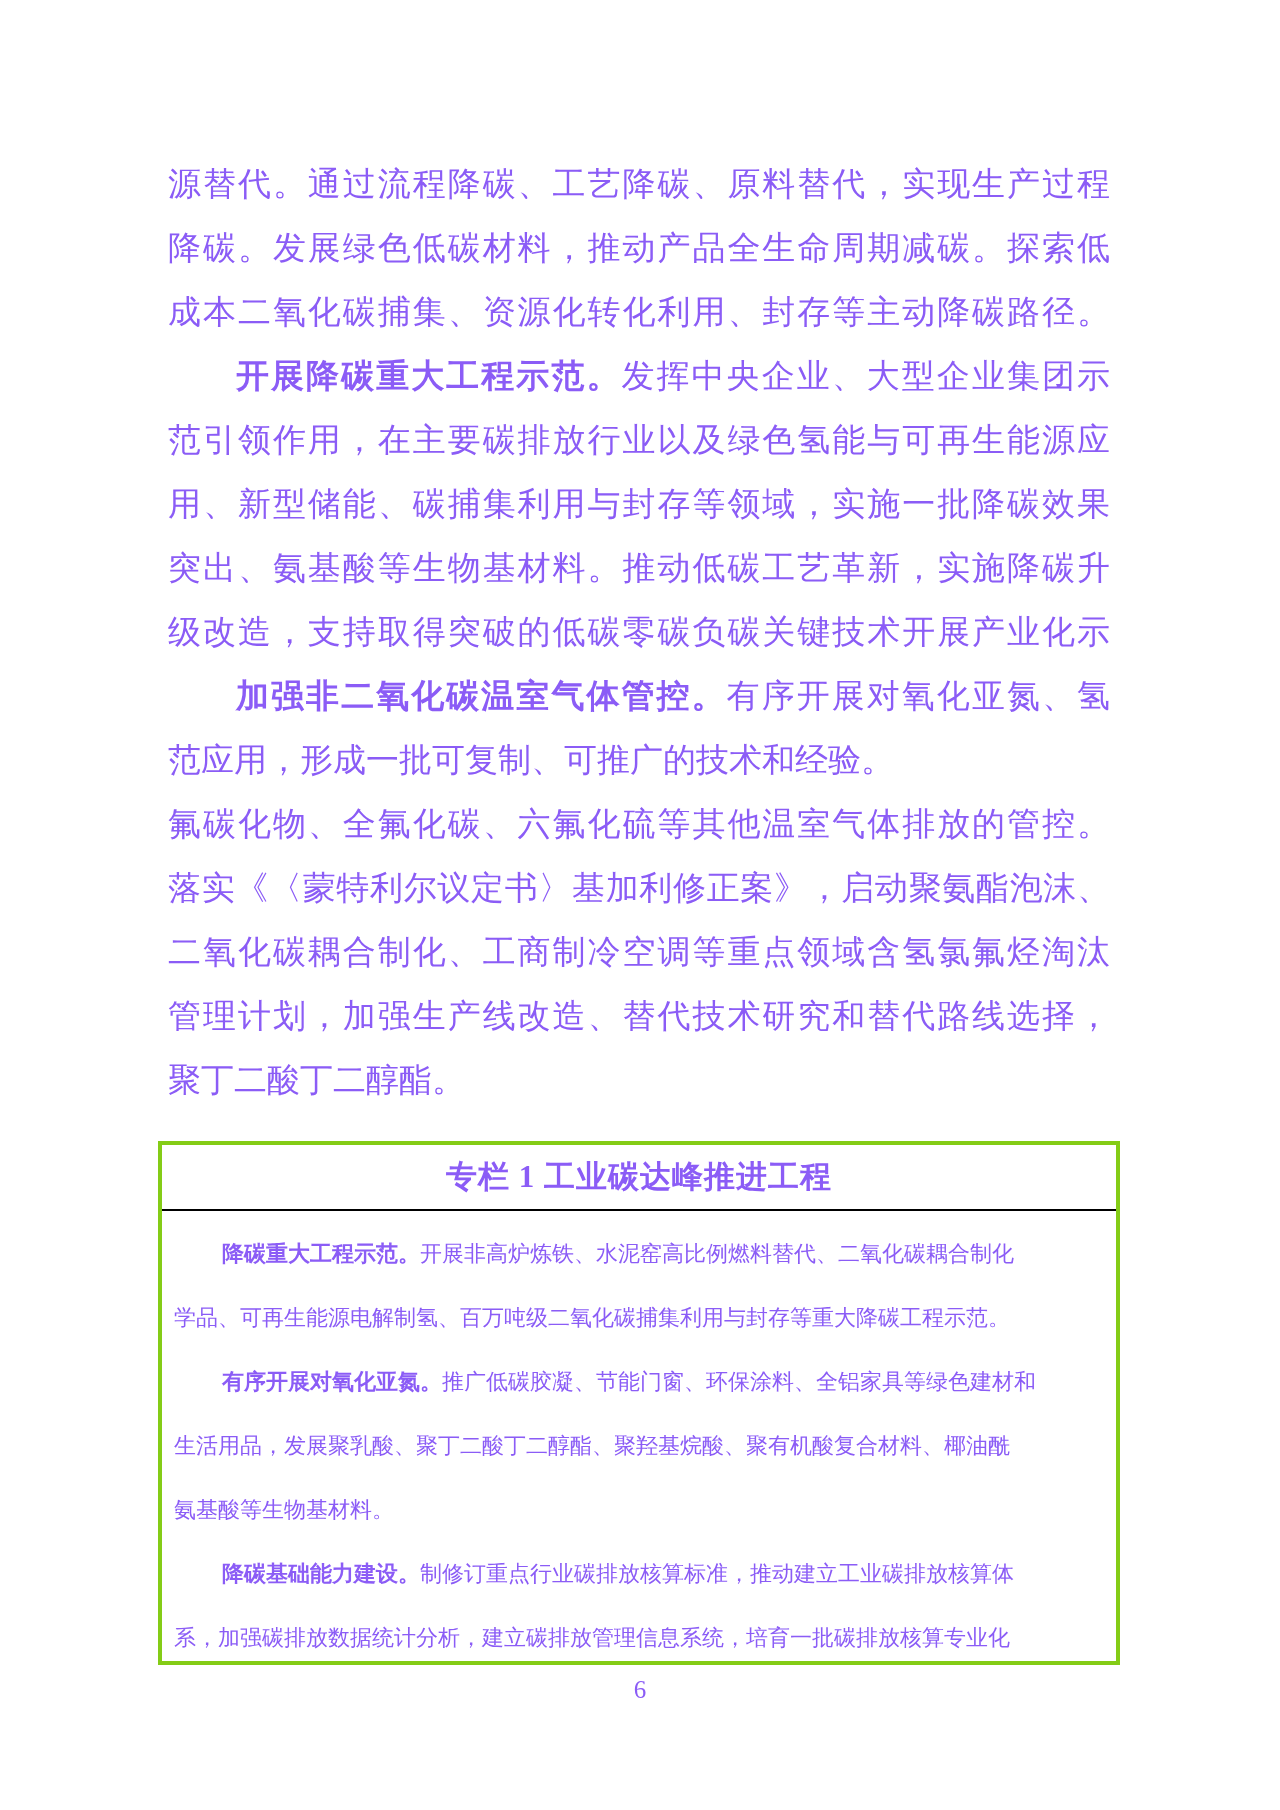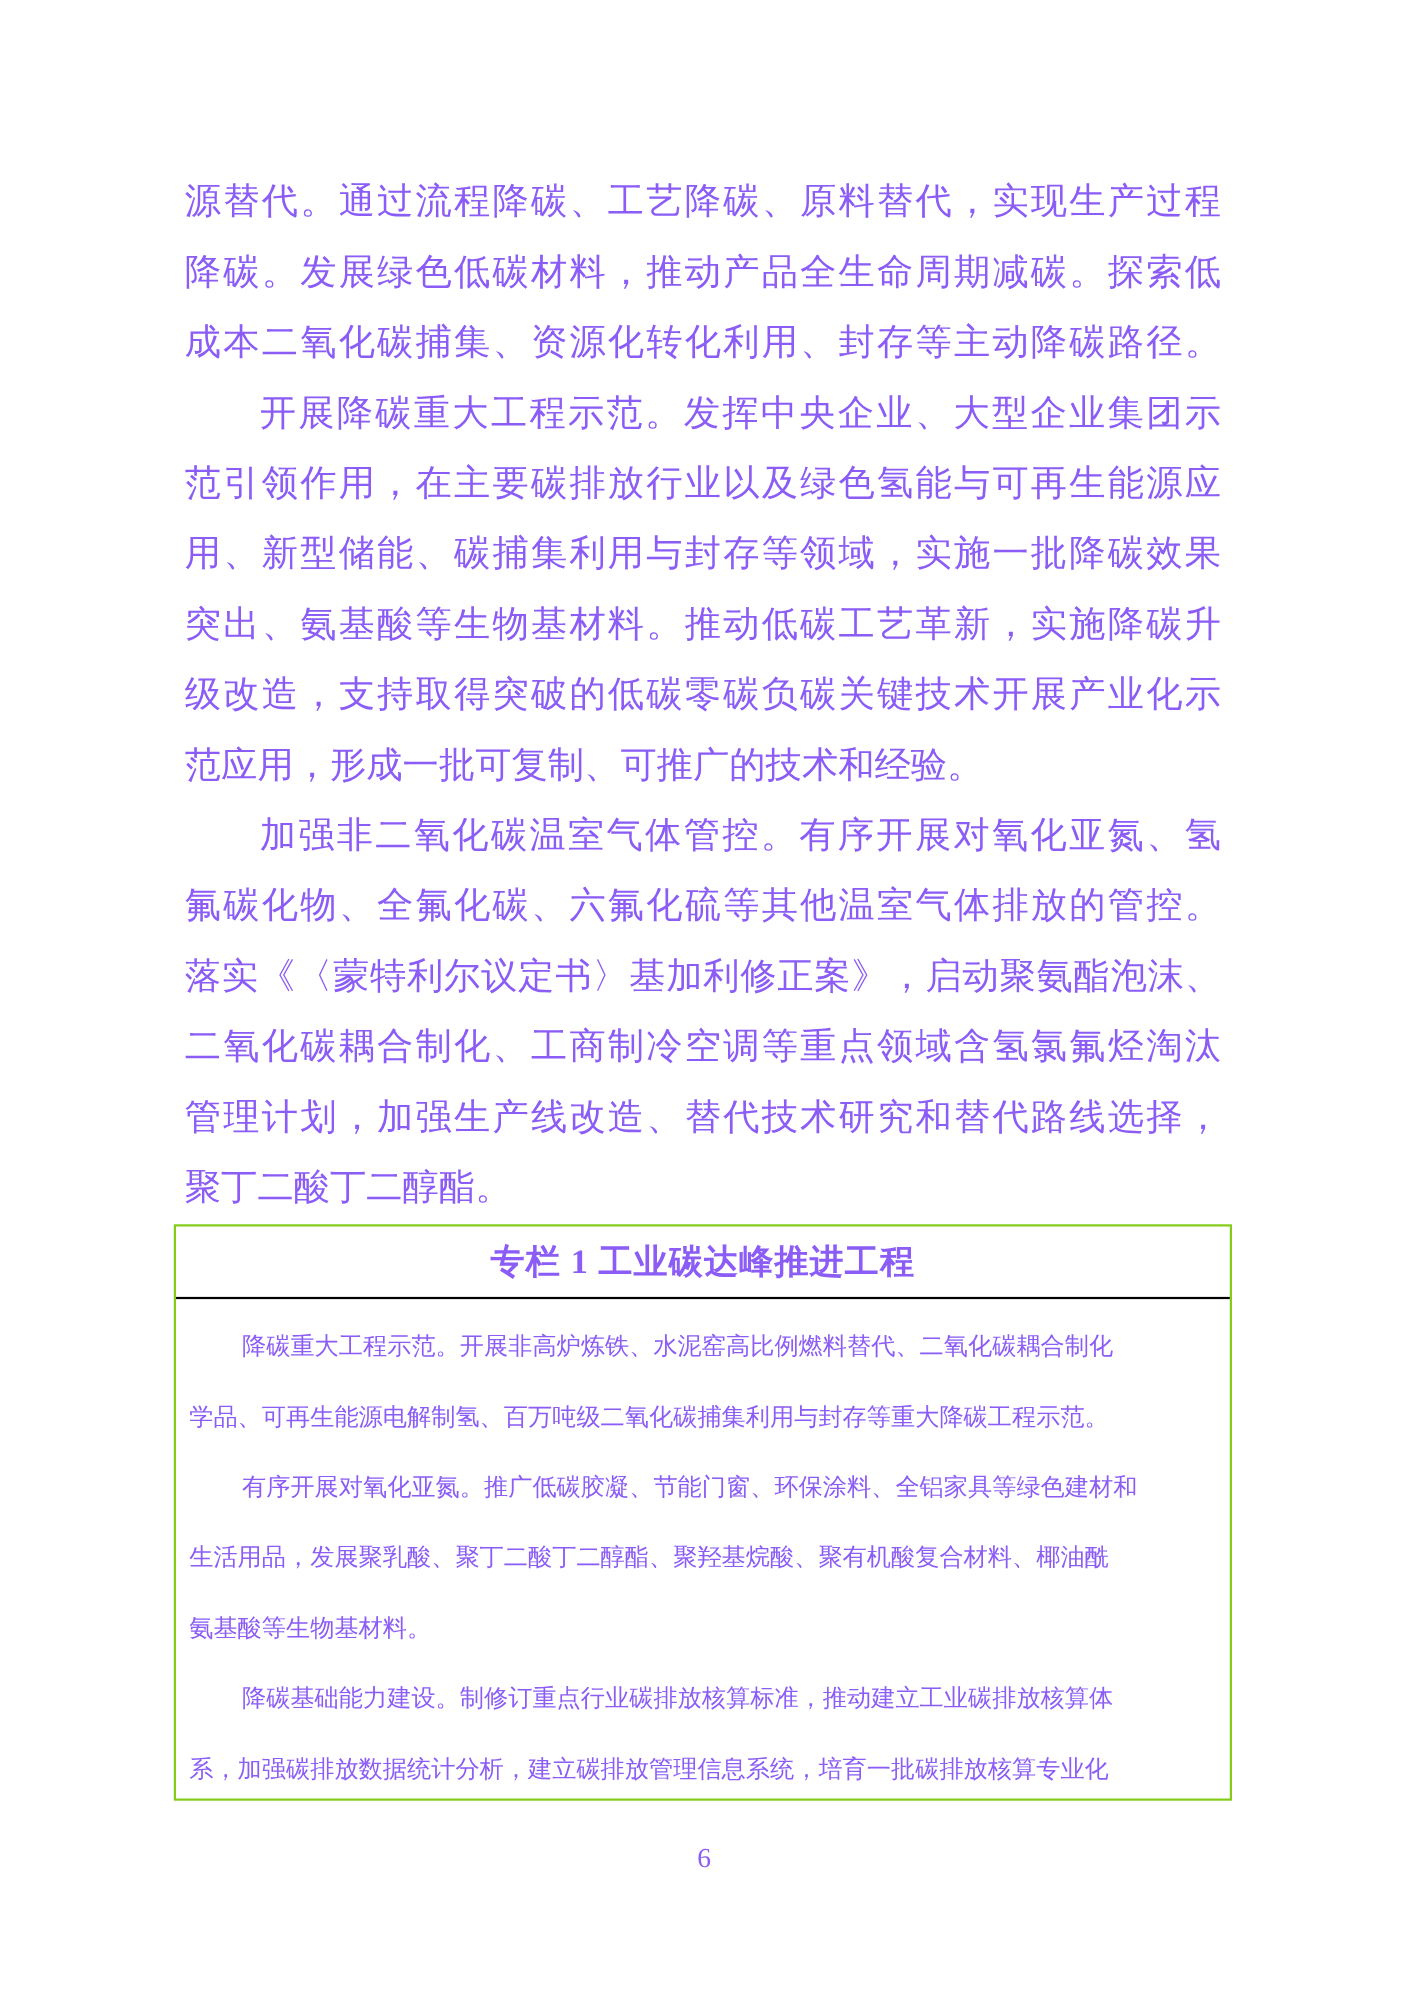--- a/index.html
+++ b/index.html
@@ -22,28 +22,28 @@
     height:64px;
     line-height:64px;
     font-size:33px;
     overflow:hidden;
     text-align:justify;
     text-align-last:left;
     white-space:normal;
   }
   .line.just{ text-align-last:justify; }
   .line .indent{ display:inline-block; height:1px; }
-  .line .bold{ font-weight:400; }
+  .line .bold{ font-weight:700; }
   .callout-box{
     position:absolute;
     left:158px;
-    top:1113px;
+    top:1141px;
     width:962px;
     height:524px;
-    border:2px solid #84cc16;
+    border:4px solid #84cc16;
     box-sizing:border-box;
     background:#ffffff;
   }
   .box-title-row{
     height:64px;
     border-bottom:2px solid #000000;
     display:flex;
     align-items:center;
     justify-content:center;
     font-size:31px;
@@ -77,22 +77,22 @@
 
   <div class="main-text" id="main-text">
       <div class="line just"><span>源替代。通过流程降碳、工艺降碳、原料替代，实现生产过程</span></div>
       <div class="line just"><span>降碳。发展绿色低碳材料，推动产品全生命周期减碳。探索低</span></div>
       <div class="line just"><span>成本二氧化碳捕集、资源化转化利用、封存等主动降碳路径。</span></div>
       <div class="line just"><span class="indent" style="width: 66px;"></span><span class="bold">开展降碳重大工程示范。</span><span>发挥中央企业、大型企业集团示</span></div>
       <div class="line just"><span>范引领作用，在主要碳排放行业以及绿色氢能与可再生能源应</span></div>
       <div class="line just"><span>用、新型储能、碳捕集利用与封存等领域，实施一批降碳效果</span></div>
       <div class="line just"><span>突出、氨基酸等生物基材料。推动低碳工艺革新，实施降碳升</span></div>
       <div class="line just"><span>级改造，支持取得突破的低碳零碳负碳关键技术开展产业化示</span></div>
+      <div class="line just"><span class="indent" style="width: 66px;"></span><span class="bold">加强非二氧化碳温室气体管控。</span><span>有序开展对氧化亚氮、氢</span></div>
       <div class="line"><span>范应用，形成一批可复制、可推广的技术和经验。</span></div>
-      <div class="line just"><span class="indent" style="width: 66px;"></span><span class="bold">加强非二氧化碳温室气体管控。</span><span>有序开展对氧化亚氮、氢</span></div>
       <div class="line just"><span>氟碳化物、全氟化碳、六氟化硫等其他温室气体排放的管控。</span></div>
       <div class="line just"><span>落实《〈蒙特利尔议定书〉基加利修正案》，启动聚氨酯泡沫、</span></div>
       <div class="line just"><span>二氧化碳耦合制化、工商制冷空调等重点领域含氢氯氟烃淘汰</span></div>
       <div class="line just"><span>管理计划，加强生产线改造、替代技术研究和替代路线选择，</span></div>
       <div class="line"><span>聚丁二酸丁二醇酯。</span></div>
     </div>
 
   <div class="callout-box">
     <div class="box-title-row">
       <span>专栏 1  工业碳达峰推进工程</span>

